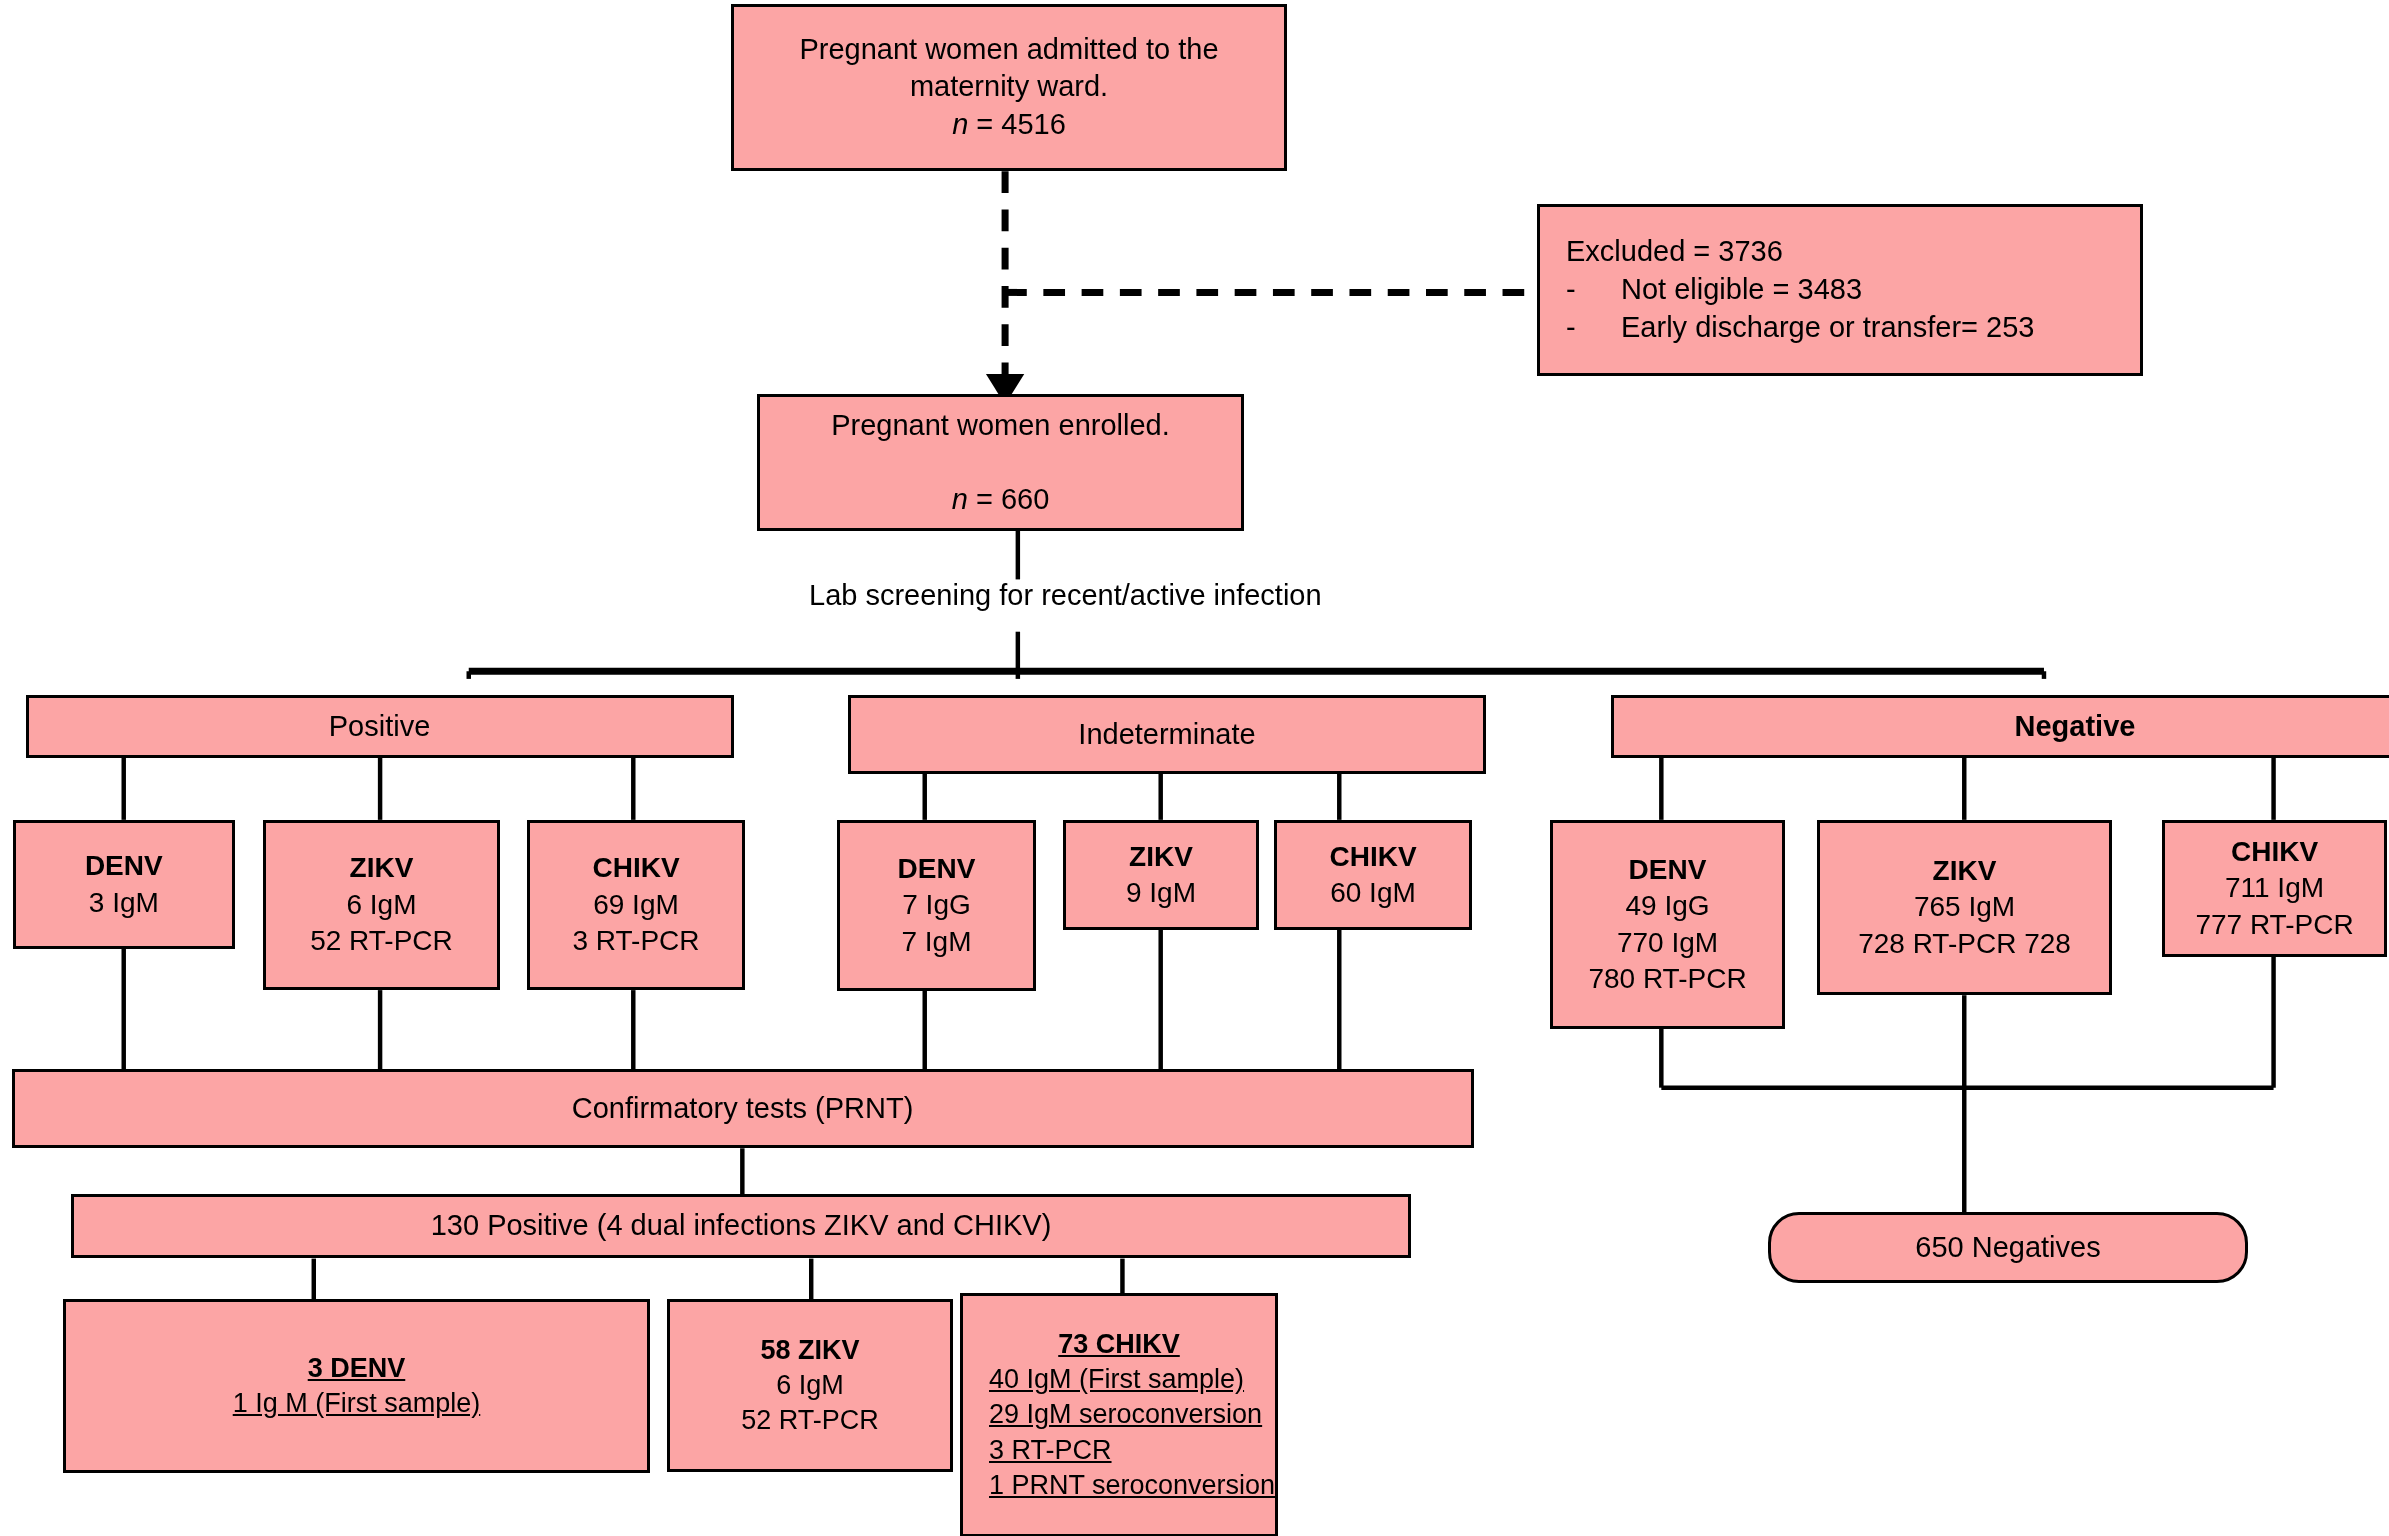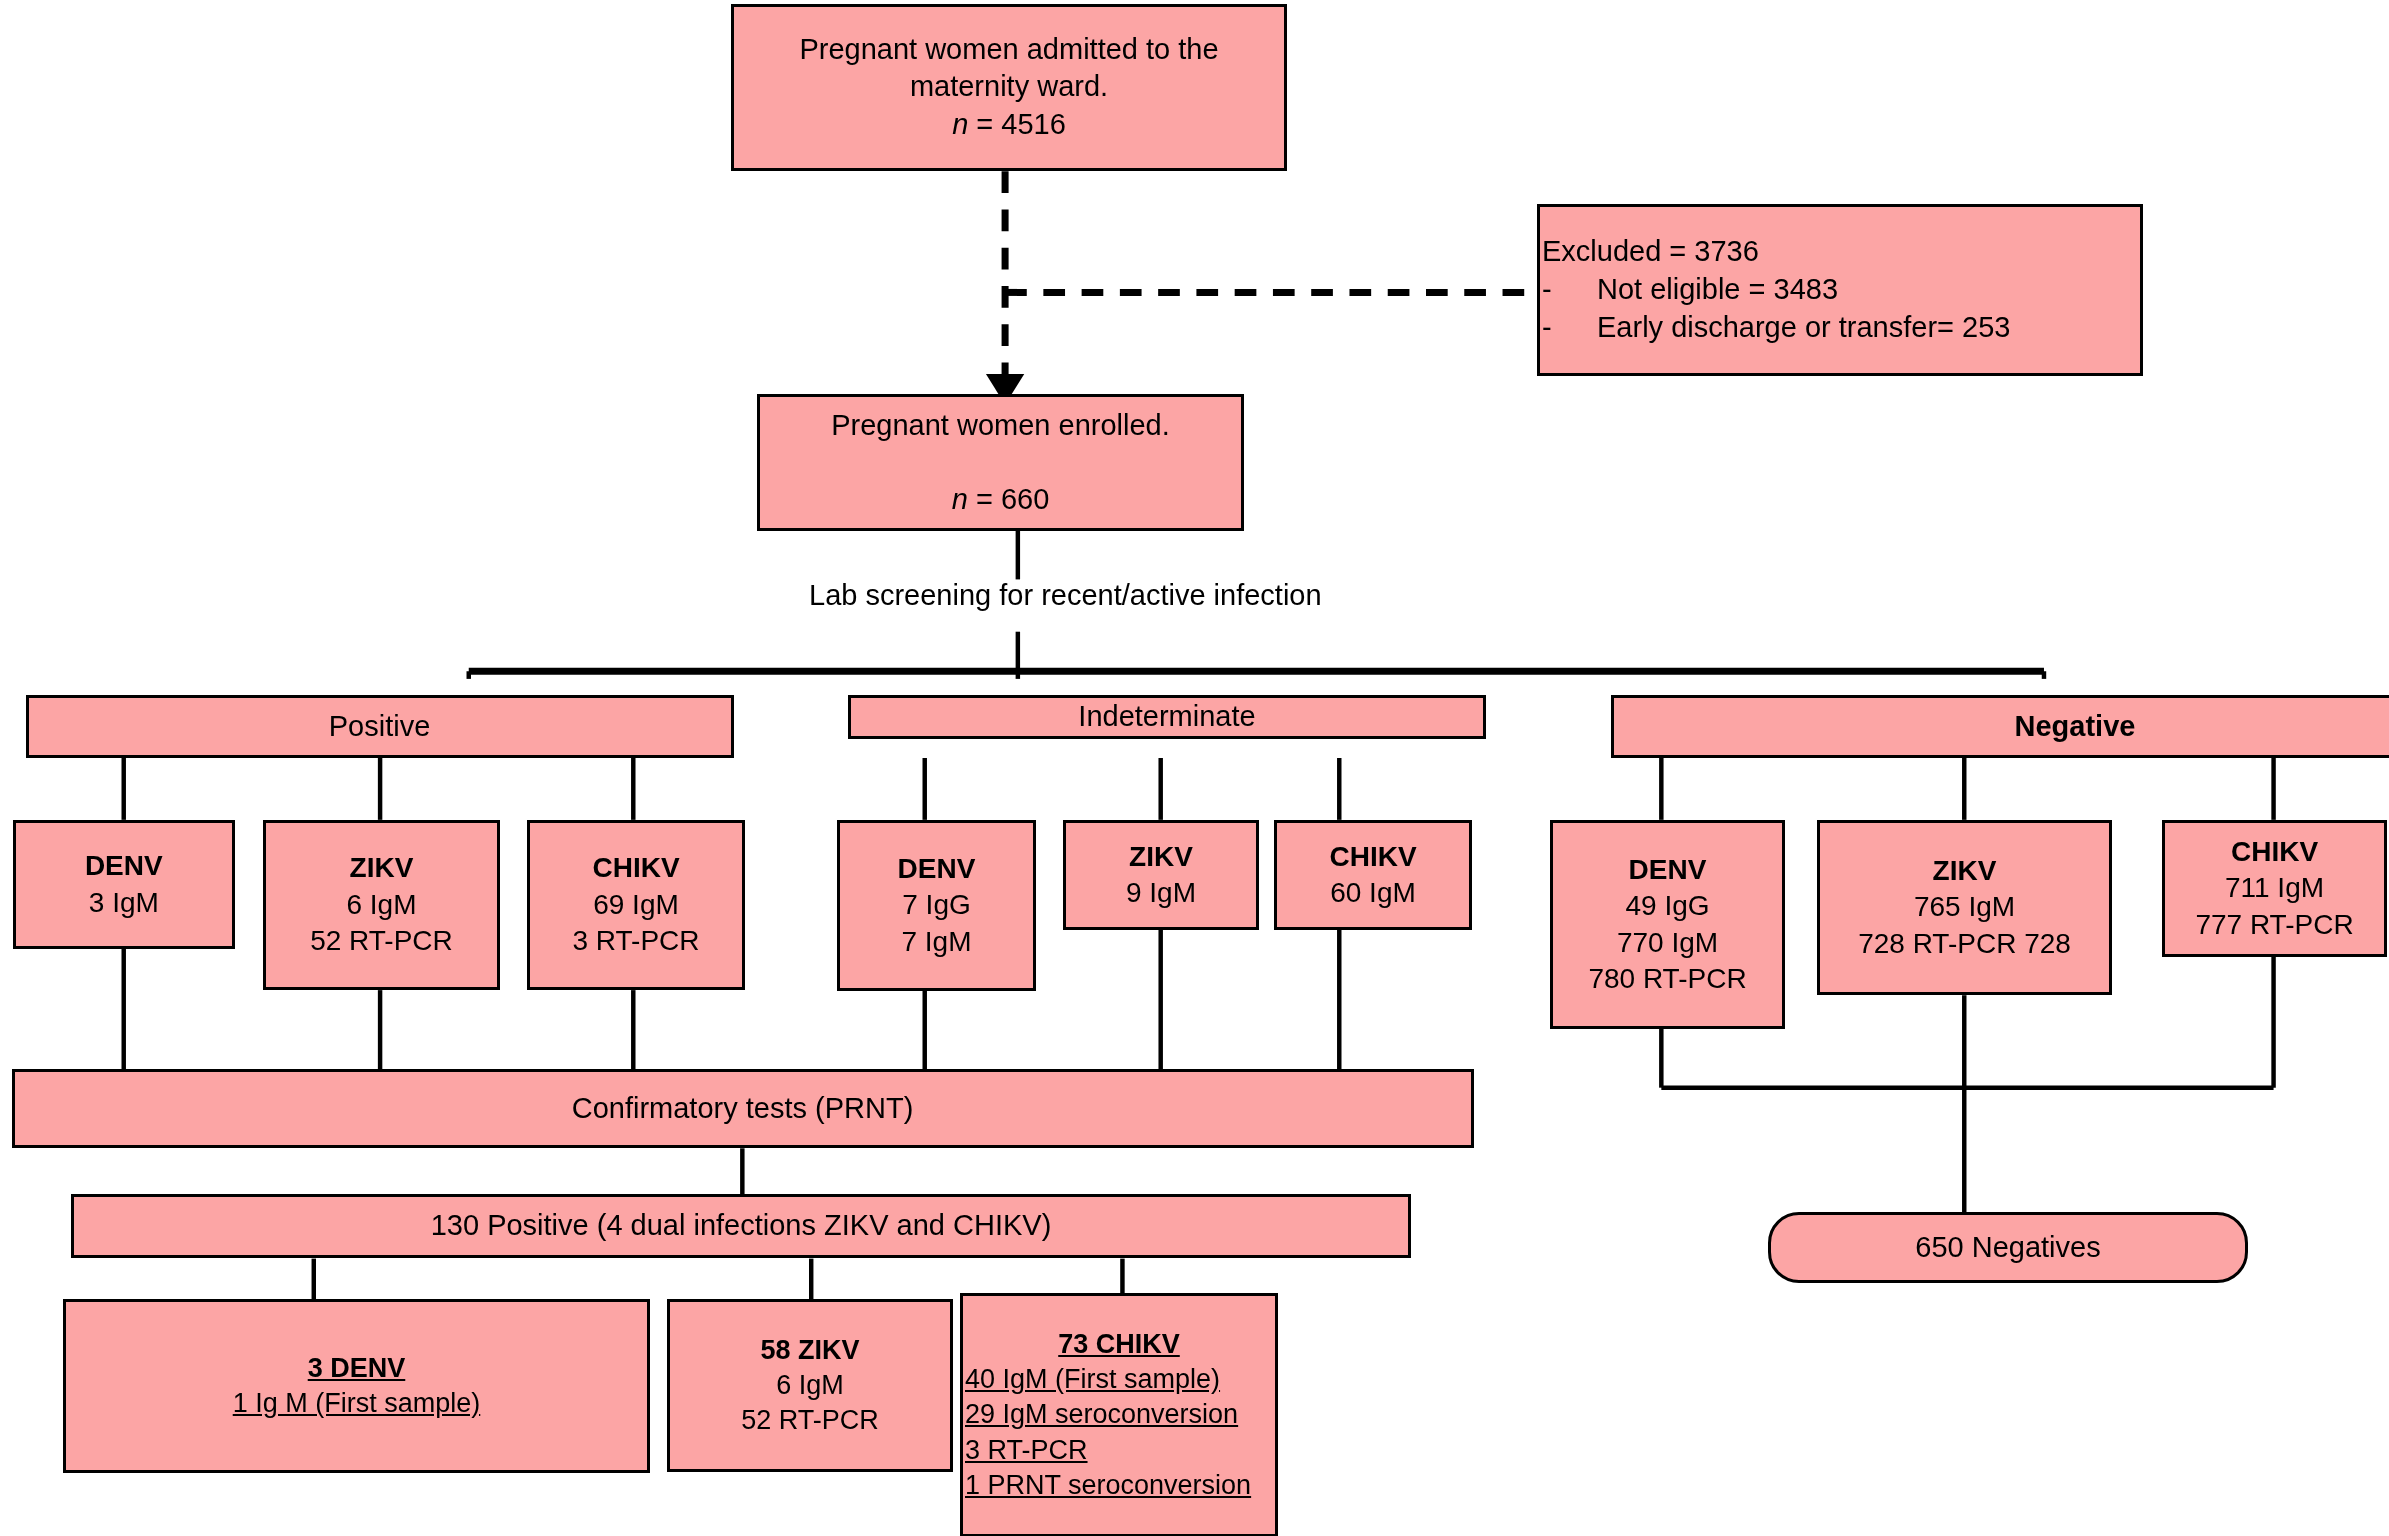--- a/index.html
+++ b/index.html
@@ -45,21 +45,21 @@
   .line {
     display: block;
     white-space: nowrap;
     line-height: 1.30;
   }
   .fs-big   { font-size: 29px; }
   .fs-med   { font-size: 28px; }
   .fs-small { font-size: 27px; }
   .bold { font-weight: bold; }
   .ital { font-style: italic; }
-  .pad-lr { padding: 0 2px; }
+  .pad-lr { padding: 0 26px; }
   .floatlabel {
     position: absolute;
     font-size: 29px;
     white-space: nowrap;
     z-index: 2;
   }
   .bullet-row {
     display: flex;
     align-items: baseline;
   }
@@ -147,21 +147,21 @@
     <span class="line fs-big">Pregnant women enrolled.</span>
     <span class="line fs-big"><em class="ital">n</em><span> = 660</span></span>
   </div>
 
   <div class="floatlabel" style="left:809px; top:579px;">Lab screening for recent/active infection</div>
 
   <div class="node center" style="left:25.5px; top:695px; width:708px; height:63px;">
     <span class="line fs-big">Positive</span>
   </div>
 
-  <div class="node center" style="left:848px; top:695px; width:638px; height:44px;">
+  <div class="node center" style="left:848px; top:695px; width:638px; height:79px;">
     <span class="line fs-big">Indeterminate</span>
   </div>
 
   <div class="node center" style="left:1611px; top:695px; width:928px; height:63px;font-weight:bold;">
     <span class="line fs-big">Negative</span>
   </div>
 
   <div class="node center" style="left:12.8px; top:820px; width:222px; height:129px;">
     <span class="line fs-med bold">DENV</span>
     <span class="line fs-med">3 IgM</span>

